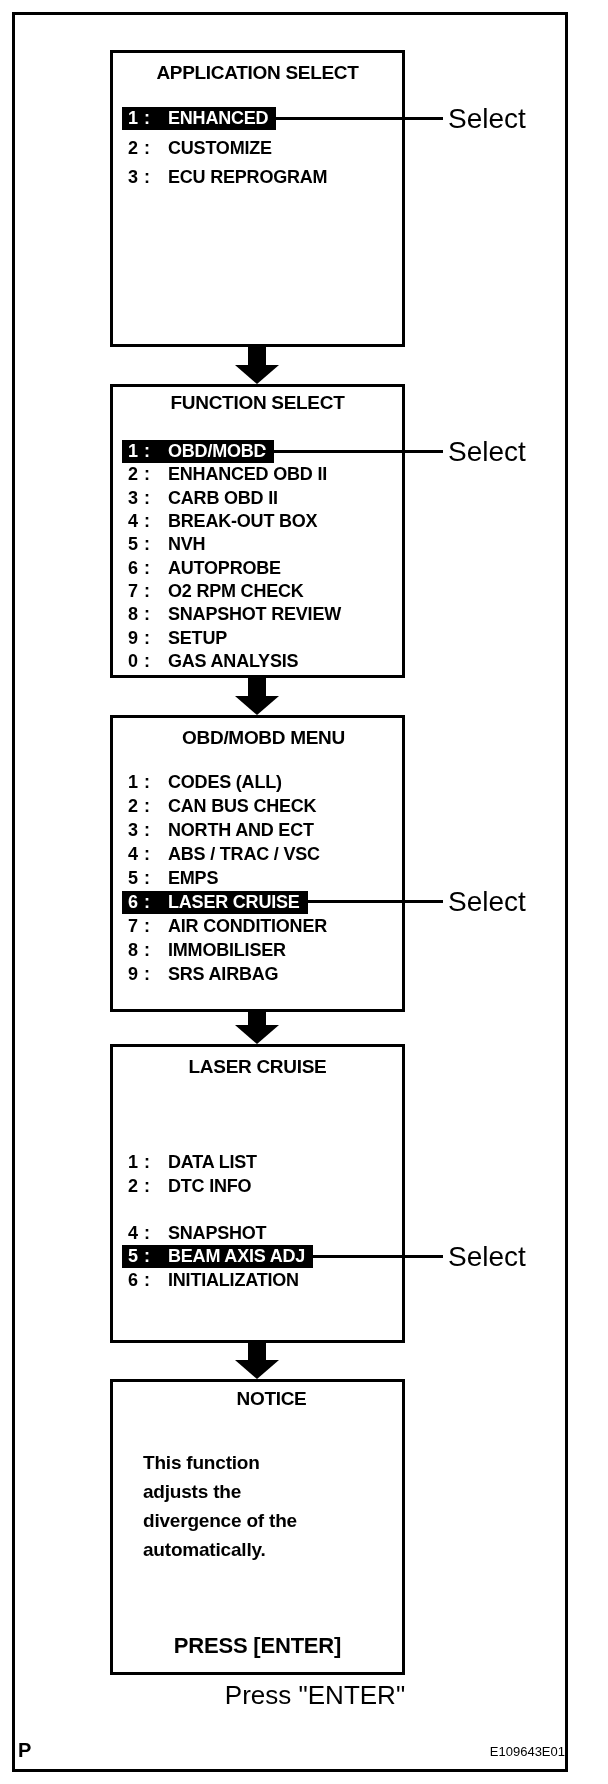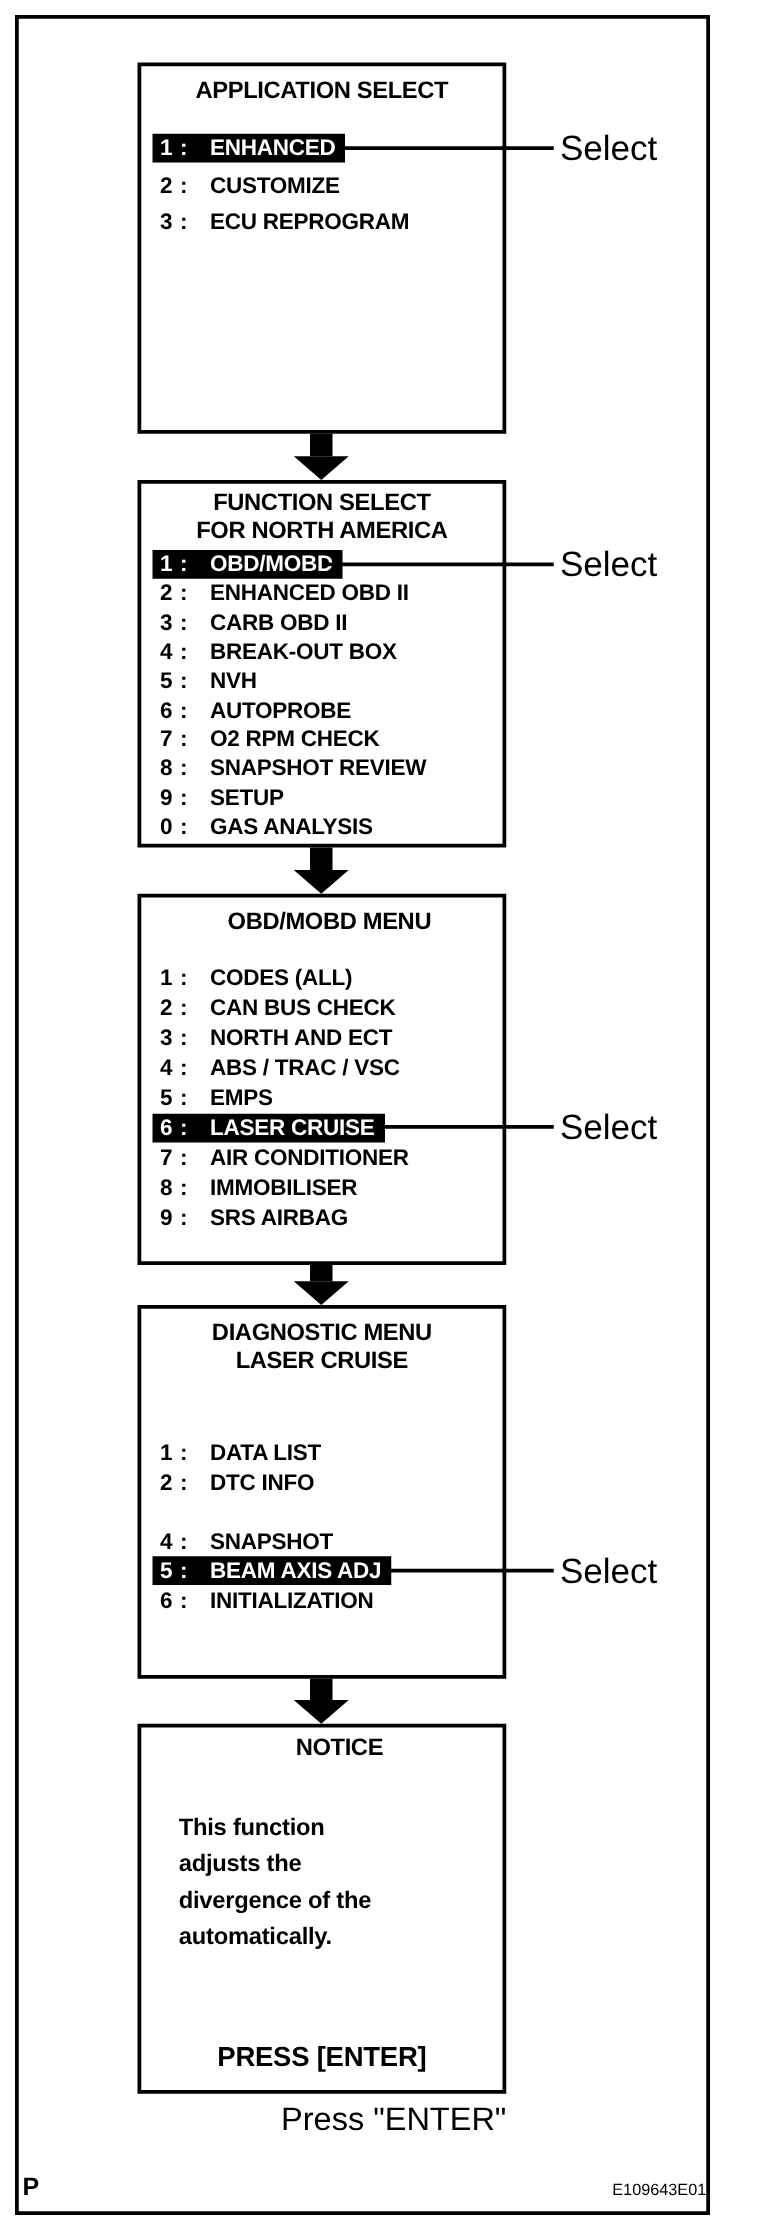--- a/index.html
+++ b/index.html
@@ -80,21 +80,20 @@
             <span class="colon">:</span>
             <span class="mlabel">ECU REPROGRAM</span>
           </span>
         </div>
       </div>
   </section>
 
   <section class="screen s2">
     <div class="title">
         <div>FUNCTION SELECT</div>
-        <div>FOR NORTH AMERICA</div>
       </div>
     <div class="items">
         <div class="mrow hl">
           <span class="bar">
             <span class="num">1</span>
             <span class="colon">:</span>
             <span class="mlabel">OBD/MOBD</span>
           </span>
         </div>
         <div class="mrow">
@@ -229,21 +228,20 @@
             <span class="num">9</span>
             <span class="colon">:</span>
             <span class="mlabel">SRS AIRBAG</span>
           </span>
         </div>
       </div>
   </section>
 
   <section class="screen s4">
     <div class="title">
-        <div>DIAGNOSTIC MENU</div>
         <div>LASER CRUISE</div>
       </div>
     <div class="items">
         <div class="mrow">
           <span class="bar">
             <span class="num">1</span>
             <span class="colon">:</span>
             <span class="mlabel">DATA LIST</span>
           </span>
         </div>

